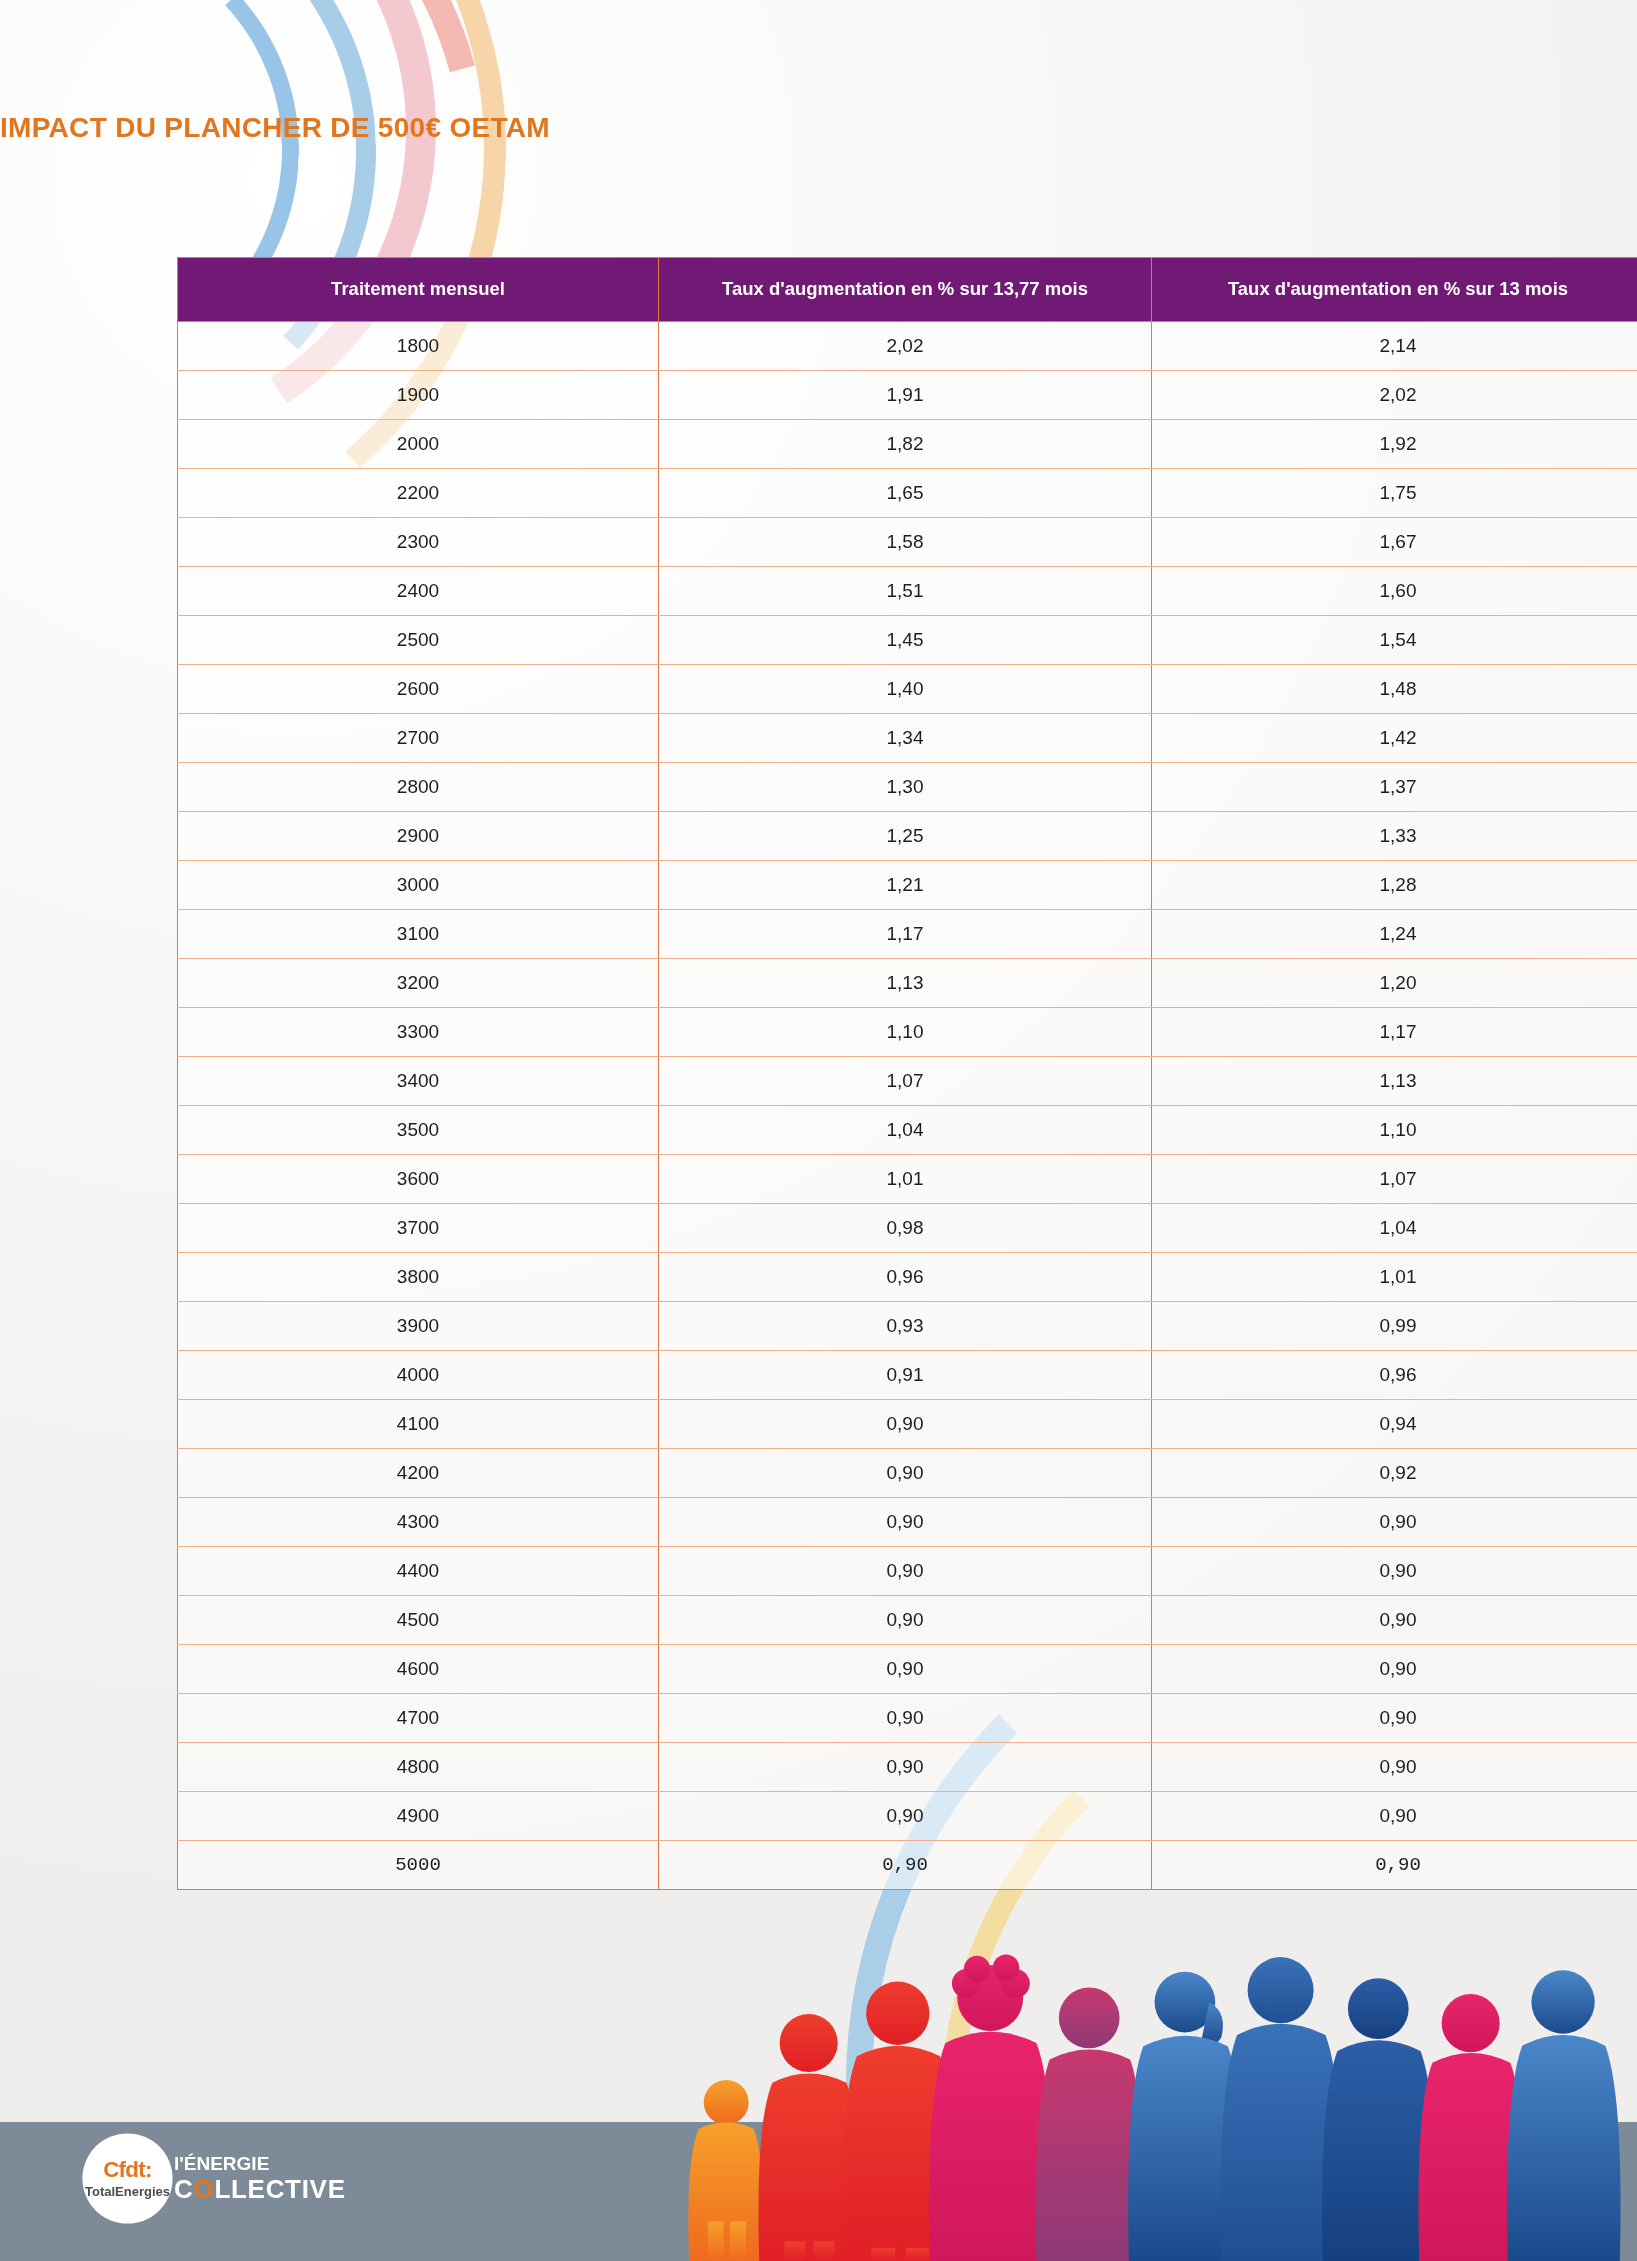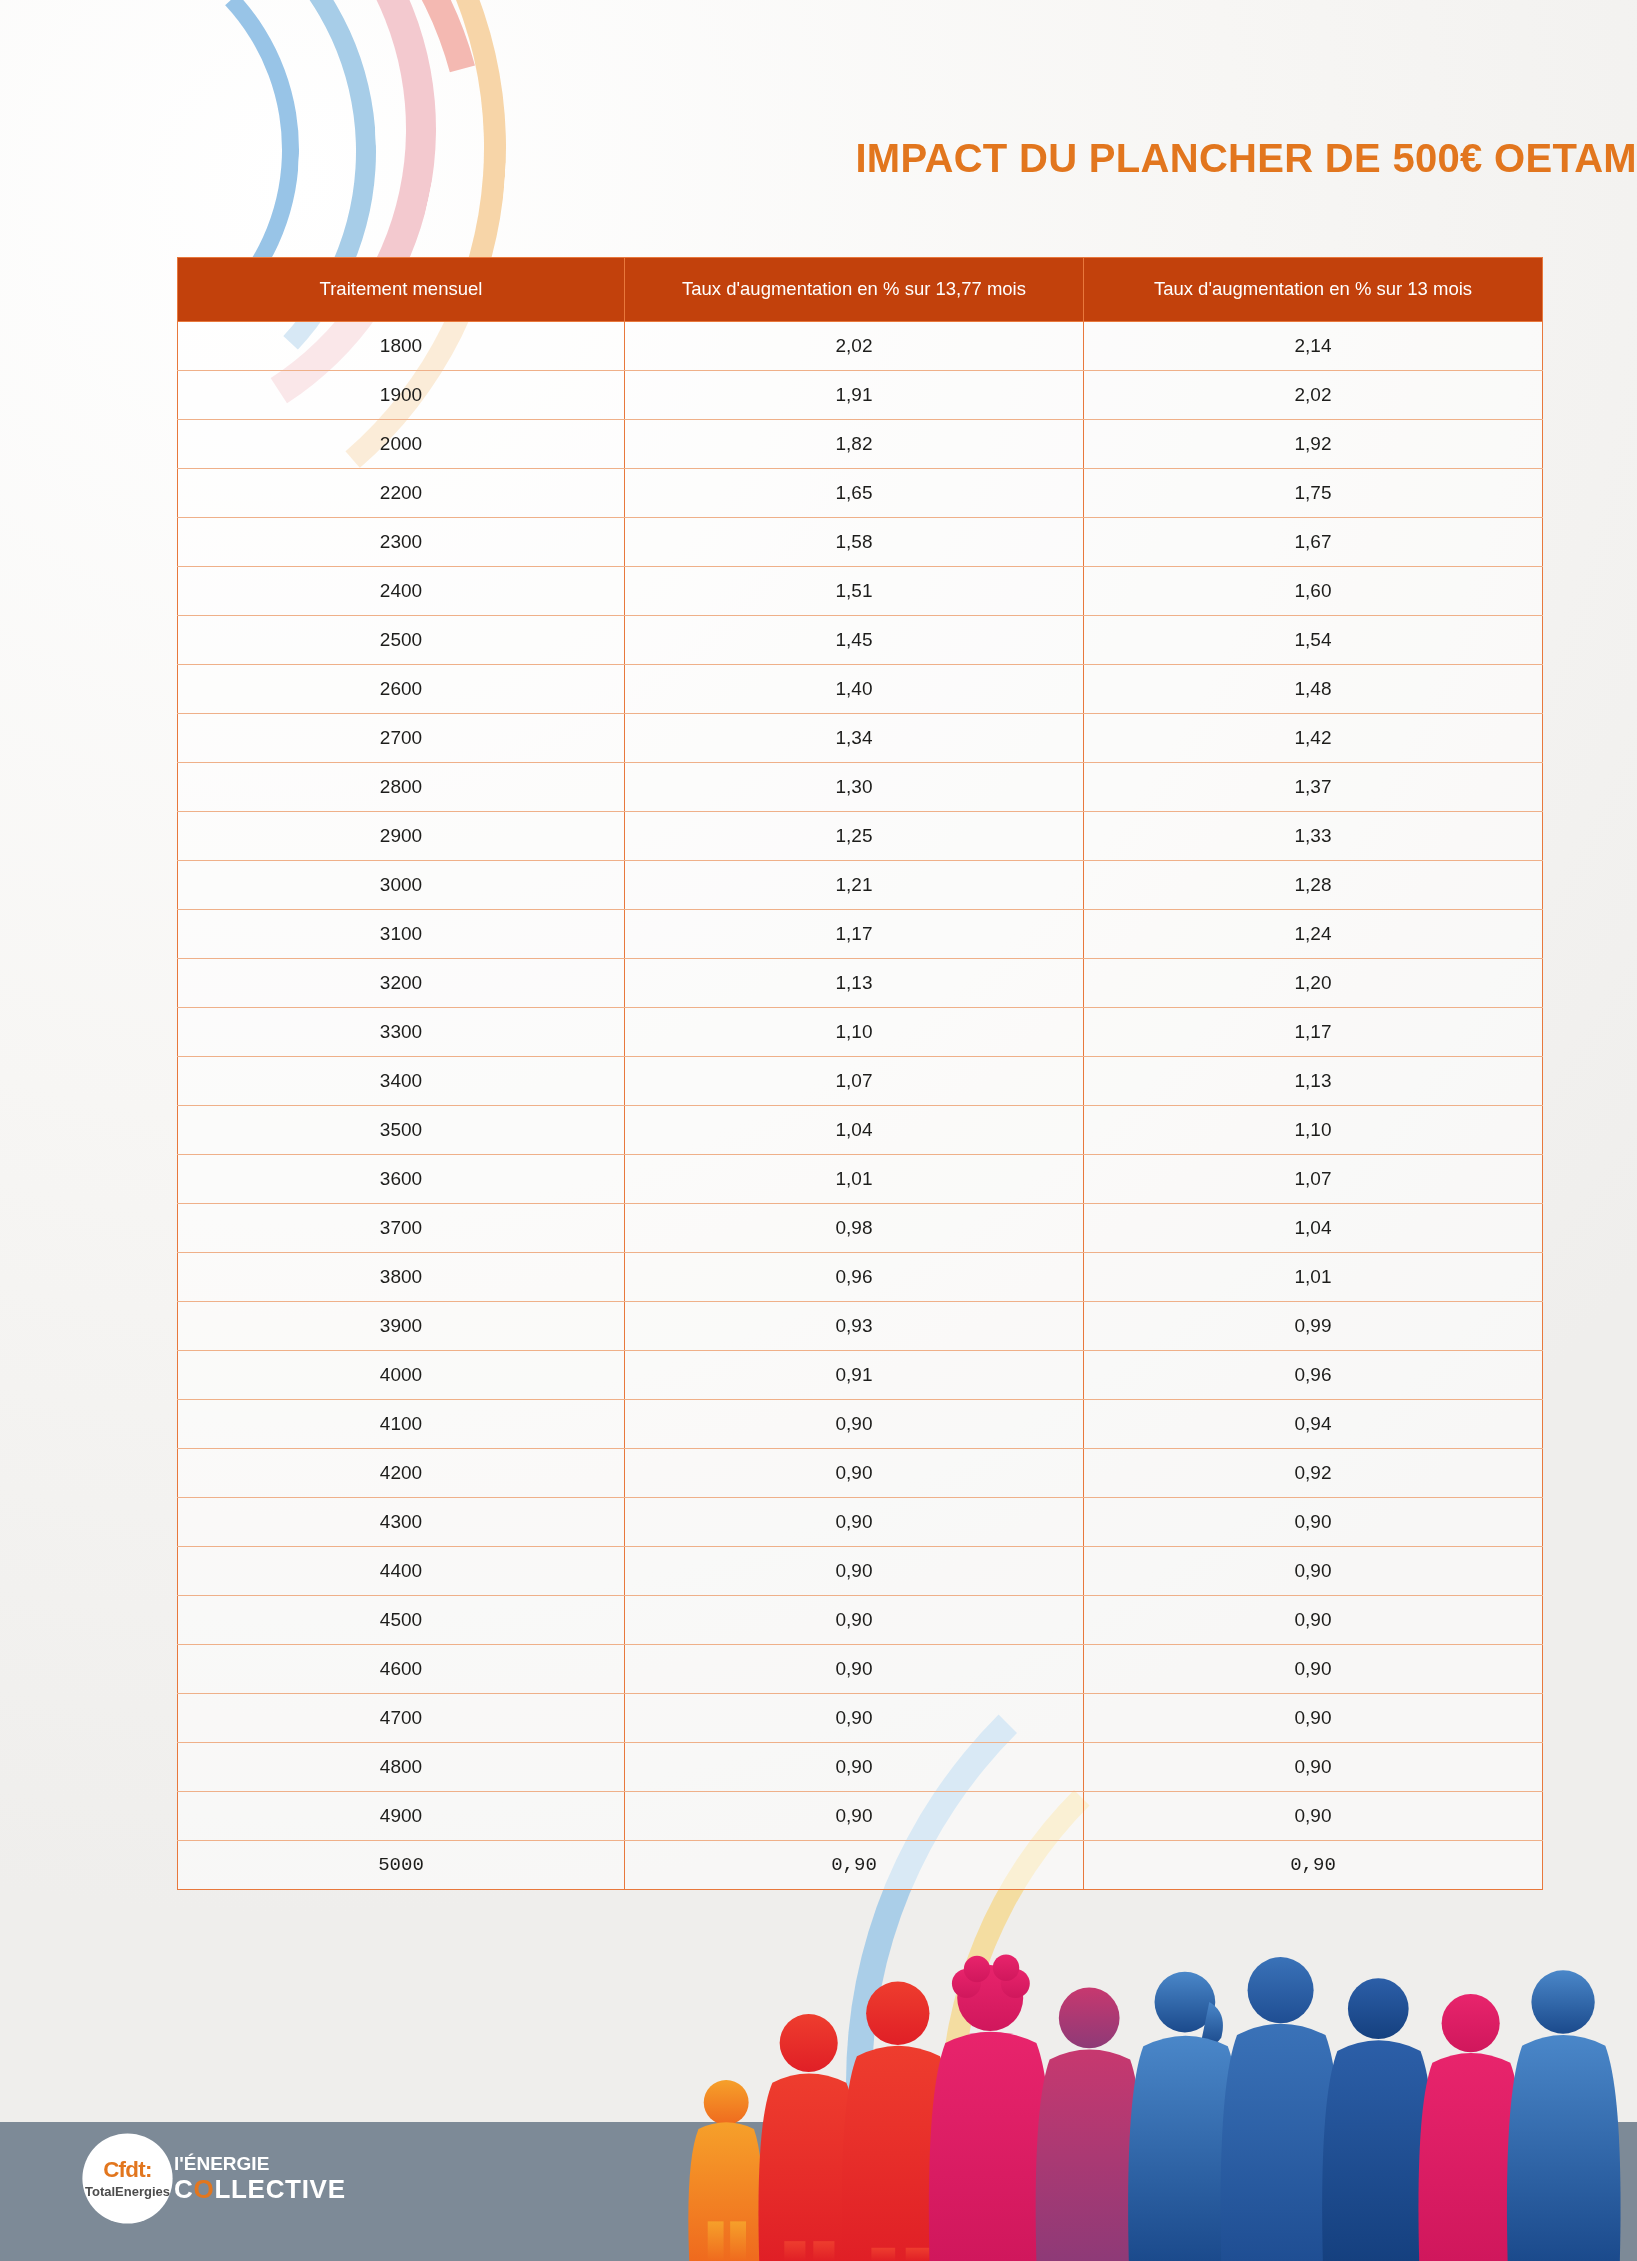--- a/index.html
+++ b/index.html
@@ -117,45 +117,44 @@
 
   
   .content {
     position: absolute;
     inset: 0;
   }
   .page-title {
     position: absolute;
     top: 112px;
     left: 0; right: 0;
-    text-align: right;
-    font-size: 40px;
+    text-align: left;
+    font-size: 28px;
     font-weight: bold;
     color: #e2761e;
     letter-spacing: 0.3px;
-    margin-top: 24px;
   }
 
   .table-wrap {
     position: absolute;
     top: 257px;
     left: 177px;
     width: 1332px;
   }
   table.rates {
     width: 100%;
     border-collapse: collapse;
     table-layout: fixed;
   }
   table.rates thead th {
-    background: #c2410c;
+    background: #701a75;
     color: #ffffff;
     font-size: 18.5px;
-    font-weight: normal;
-    padding: 17px 5px;
+    font-weight: bold;
+    padding: 17px 22px;
     line-height: 1.55;
     border: 0.7px solid #e8783c;
     vertical-align: middle;
   }
   table.rates thead th.col0 { width: 436px; }
   table.rates thead th.col1 { width: 448px; }
   table.rates thead th.col2 { width: 448px; }
 
   table.rates tbody td {
     font-size: 19px;

